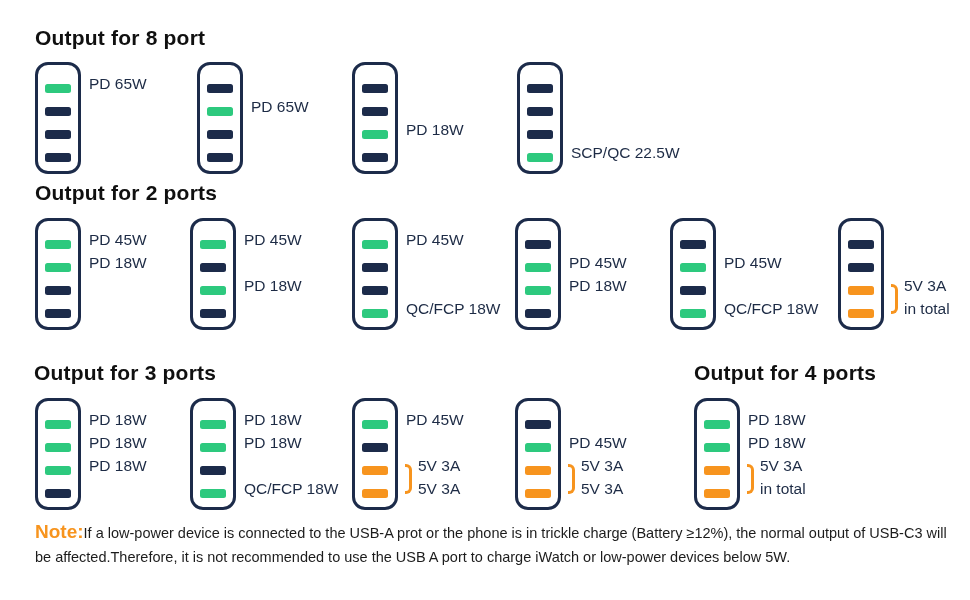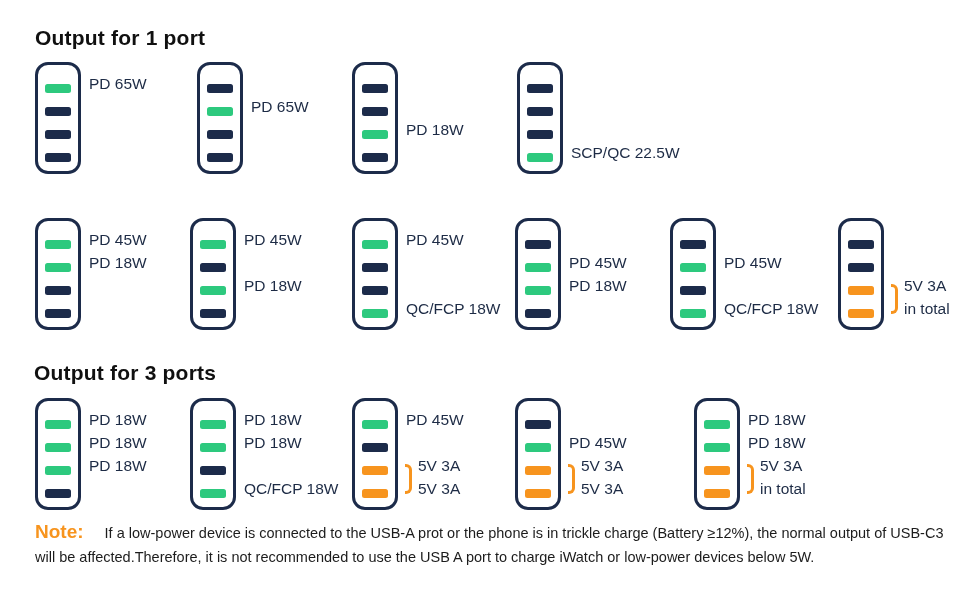--- a/index.html
+++ b/index.html
@@ -52,29 +52,31 @@
   .label.after-bracket{left:66px;}
   .bracket{
     position:absolute;left:53px;width:7px;box-sizing:border-box;
     border:3px solid var(--orange);border-left:none;border-radius:0 6px 6px 0;
   }
   .note{
     position:absolute;left:35px;top:518px;width:912px;
     font-size:14.5px;line-height:1.5;color:#1c1c1c;
   }
   .note-label{
-    font-size:19px;font-weight:700;color:var(--orange);margin-right:21px;
+    font-size:19px;font-weight:700;color:var(--orange);margin-right:0;
   }
 </style>
 </head>
 <body>
 
 <div class="canvas" style="--dark: #1c2b4a; --orange: #f7941e;">
-  <div class="section-title" id="title0">Output for 1 port</div>
+  <div class="section-title" id="title0">Output for 8 port</div>
+  <div class="section-title" id="title1">Output for 2 ports</div>
   <div class="section-title" id="title2">Output for 3 ports</div>
+  <div class="section-title" id="title3">Output for 4 ports</div>
 
   <div class="charger-row" id="sec0">
       <div class="charger-group">
         <div class="device">
           <div class="slot" style="top: 19px; background: rgb(45, 201, 126);"></div>
           <div class="slot" style="top: 42px; background: rgb(28, 43, 74);"></div>
           <div class="slot" style="top: 65px; background: rgb(28, 43, 74);"></div>
           <div class="slot" style="top: 88px; background: rgb(28, 43, 74);"></div>
         </div>
         <div class="label" style="top: 13px;">PD 65W</div>

